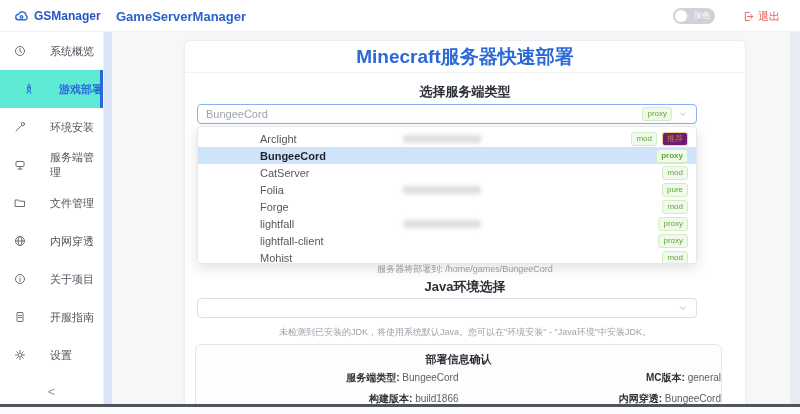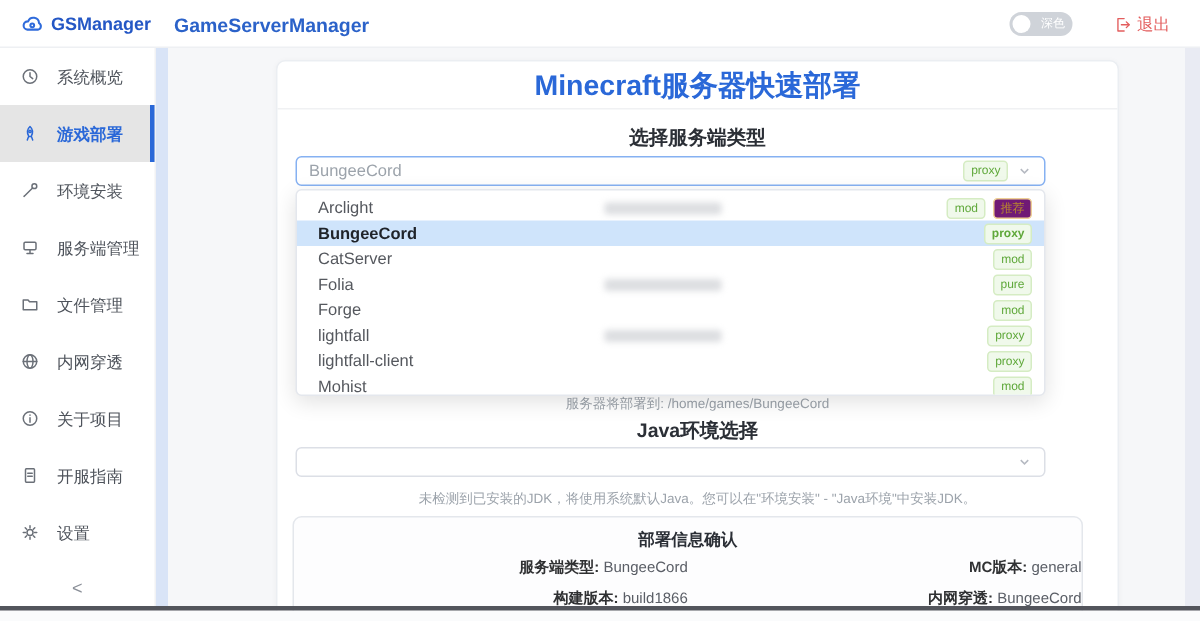--- a/index.html
+++ b/index.html
@@ -15,24 +15,24 @@
     font-size:13px; font-weight:bold; color:#2b62c9; }
   .header-right { position:absolute; right:20px; top:0; height:32px; display:flex; align-items:center; gap:28px; }
   .switch { width:42px; height:16px; background:#cfd3d9; border-radius:8px; position:relative; cursor:pointer; }
   .switch .knob { position:absolute; left:2px; top:2px; width:12px; height:12px; background:#fff; border-radius:50%; }
   .switch .sw-label { position:absolute; right:5px; top:2px; font-size:8px; color:#fff; line-height:12px; }
   .logout { display:flex; align-items:center; gap:4px; color:#e35d5d; font-size:11px; cursor:pointer; }
 
   
   .sidebar { position:absolute; left:0; top:32px; width:104px; height:373px; background:#fff;
     border-right:1px solid #f1f2f4; z-index:30; }
-  .side-item { height:38px; display:flex; align-items:center; gap:12px; padding-left:14px;
+  .side-item { height:38px; display:flex; align-items:center; gap:24px; padding-left:14px;
     font-size:11px; color:#4e535b; cursor:pointer; position:relative; }
   .side-item svg { flex:0 0 auto; }
-  .side-item.active { background:#e5e5e5; color:#2a68d8; font-weight:bold; }
+  .side-item.active { background:#5eead4; color:#2a68d8; font-weight:bold;justify-content:flex-end; }
   .side-item.active::after { content:""; position:absolute; right:0; top:0; width:3px; height:100%; background:#2a68d8; }
   .collapse-btn { position:absolute; left:0; bottom:6px; width:100%; text-align:center;
     color:#8a8f98; font-size:12px; cursor:pointer; }
   .side-scrollbar { position:absolute; left:104px; top:32px; width:8px; height:373px; background:#d9e4f7; z-index:29; }
   .main-scrollbar { position:absolute; right:0; top:32px; width:10px; height:373px; background:#e9ebf3; z-index:29; }
 
   
   .card { position:absolute; left:184px; top:40px; width:562px; height:374px; background:#fff;
     border:1px solid #ebeef2; border-bottom:none; border-radius:6px 6px 0 0;
     box-shadow:0 1px 4px rgba(0,0,0,.04); z-index:5; }
@@ -50,21 +50,21 @@
 
   .tag { font-size:8px; line-height:1; padding:2px 4px; border-radius:3px; white-space:nowrap; }
   .tag.success { background:#f0f9eb; border:1px solid #d5ecc3; color:#5fa83a; }
   .tag.warning { background:#701a75; border:1px solid #eecf96; color:#b8862f; }
 
   .dropdown { position:absolute; left:12px; top:85px; width:500px; height:138px; background:#fff;
     border:1px solid #e4e7ed; border-radius:4px; box-shadow:0 4px 14px rgba(0,0,0,.12);
     overflow:hidden; z-index:20; padding-top:3px; }
   .option { height:17px; display:flex; align-items:center; padding:0 8px 0 14px;
     font-size:11px; color:#55585e; cursor:pointer; position:relative; }
-  .option .opt-name { flex:1; }
+  .option .opt-name { flex:1;margin-left:48px; }
   .option.selected { background:#cfe4fb; color:#1f2329; font-weight:bold; }
   .opt-badges { display:flex; gap:5px; }
   .redact { position:absolute; left:205px; top:5px; width:78px; height:8px; background:#b9bcc2;
     opacity:.5; filter:blur(2px); border-radius:2px; }
 
   .hint { position:absolute; width:100%; text-align:center; font-size:9px; color:#9ca3ab; }
 
   
   .deploy-panel { position:absolute; left:10px; top:303px; width:527px; height:90px;
     background:#fdfdfe; border:1px solid #e4e7ec; border-radius:6px; }

